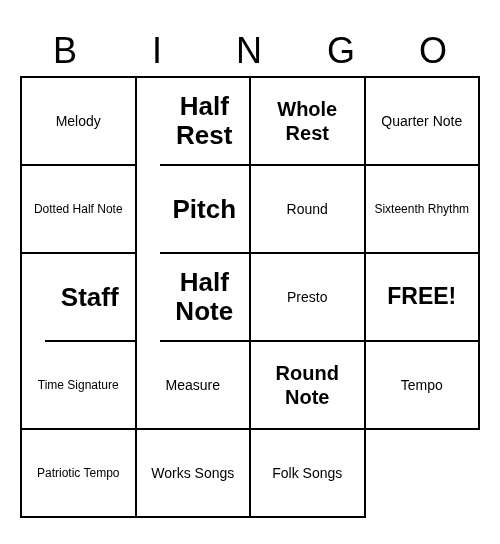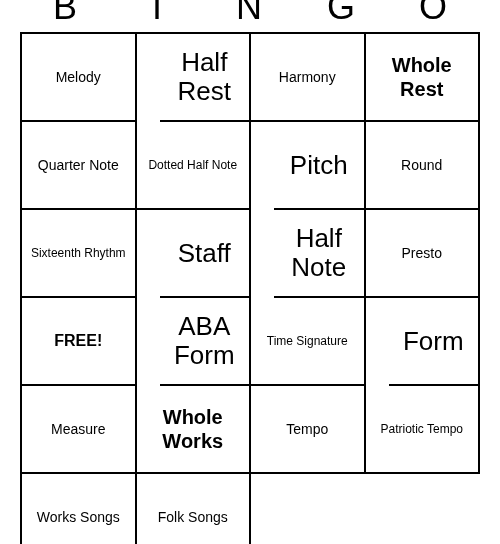--- a/index.html
+++ b/index.html
@@ -51,67 +51,64 @@
       align-items: center;
       text-align: center;
       padding: 6px 4px;
       min-height: 88px;
       font-size: 14px;
       line-height: 1.2;
     }
 
     .bingo-cell.large {
       font-size: 26px;
-      font-weight: normal;
+      font-weight: bold;
       line-height: 1.1;
       margin-left: 23px;
     }
 
     .bingo-cell.medium {
       font-size: 20px;
       font-weight: bold;
     }
 
     .bingo-cell.small {
       font-size: 12px;
     }
 
     .bingo-cell.free {
-      font-size: 16px;
+      font-size: 23px;
       font-weight: bold;
     }
   </style>
 </head>
 <body>
 
 <div class="bingo-card">
   <div class="bingo-header">
   <div class="bingo-header-cell">B</div>
       <div class="bingo-header-cell">I</div>
       <div class="bingo-header-cell">N</div>
       <div class="bingo-header-cell">G</div>
       <div class="bingo-header-cell">O</div>
     </div>
   <div class="bingo-grid">
   <div class="bingo-cell">Melody</div>
       <div class="bingo-cell large">Half Rest</div>
-      <div class="bingo-cell">Harmony</div>
       <div class="bingo-cell medium">Whole Rest</div>
       <div class="bingo-cell">Quarter Note</div>
       <div class="bingo-cell small">Dotted Half Note</div>
       <div class="bingo-cell large">Pitch</div>
       <div class="bingo-cell">Round</div>
       <div class="bingo-cell small">Sixteenth Rhythm</div>
       <div class="bingo-cell large">Staff</div>
       <div class="bingo-cell large">Half Note</div>
       <div class="bingo-cell">Presto</div>
       <div class="bingo-cell free">FREE!</div>
-      <div class="bingo-cell large">ABA Form</div>
       <div class="bingo-cell small">Time Signature</div>
-      <div class="bingo-cell large">Form</div>
       <div class="bingo-cell">Measure</div>
-      <div class="bingo-cell medium">Whole Works</div>
+      <div class="bingo-cell medium">Round Note</div>
       <div class="bingo-cell">Tempo</div>
       <div class="bingo-cell small">Patriotic Tempo</div>
       <div class="bingo-cell">Works Songs</div>
       <div class="bingo-cell">Folk Songs</div>
     </div>
 </div>
 
 </body></html>

